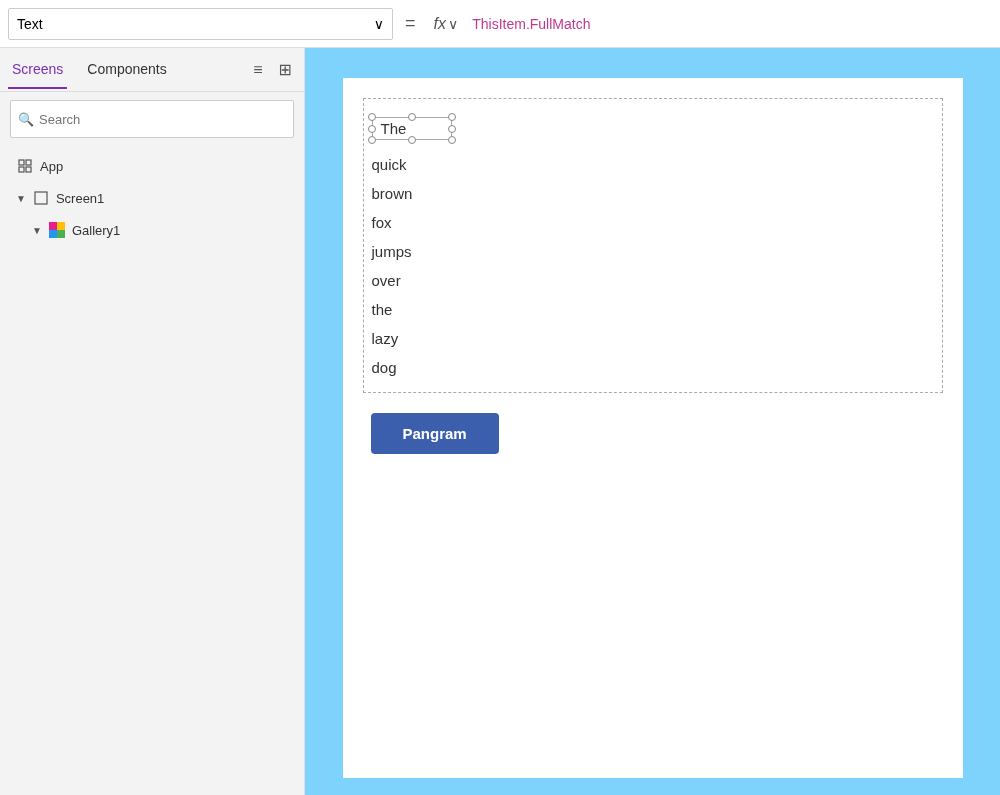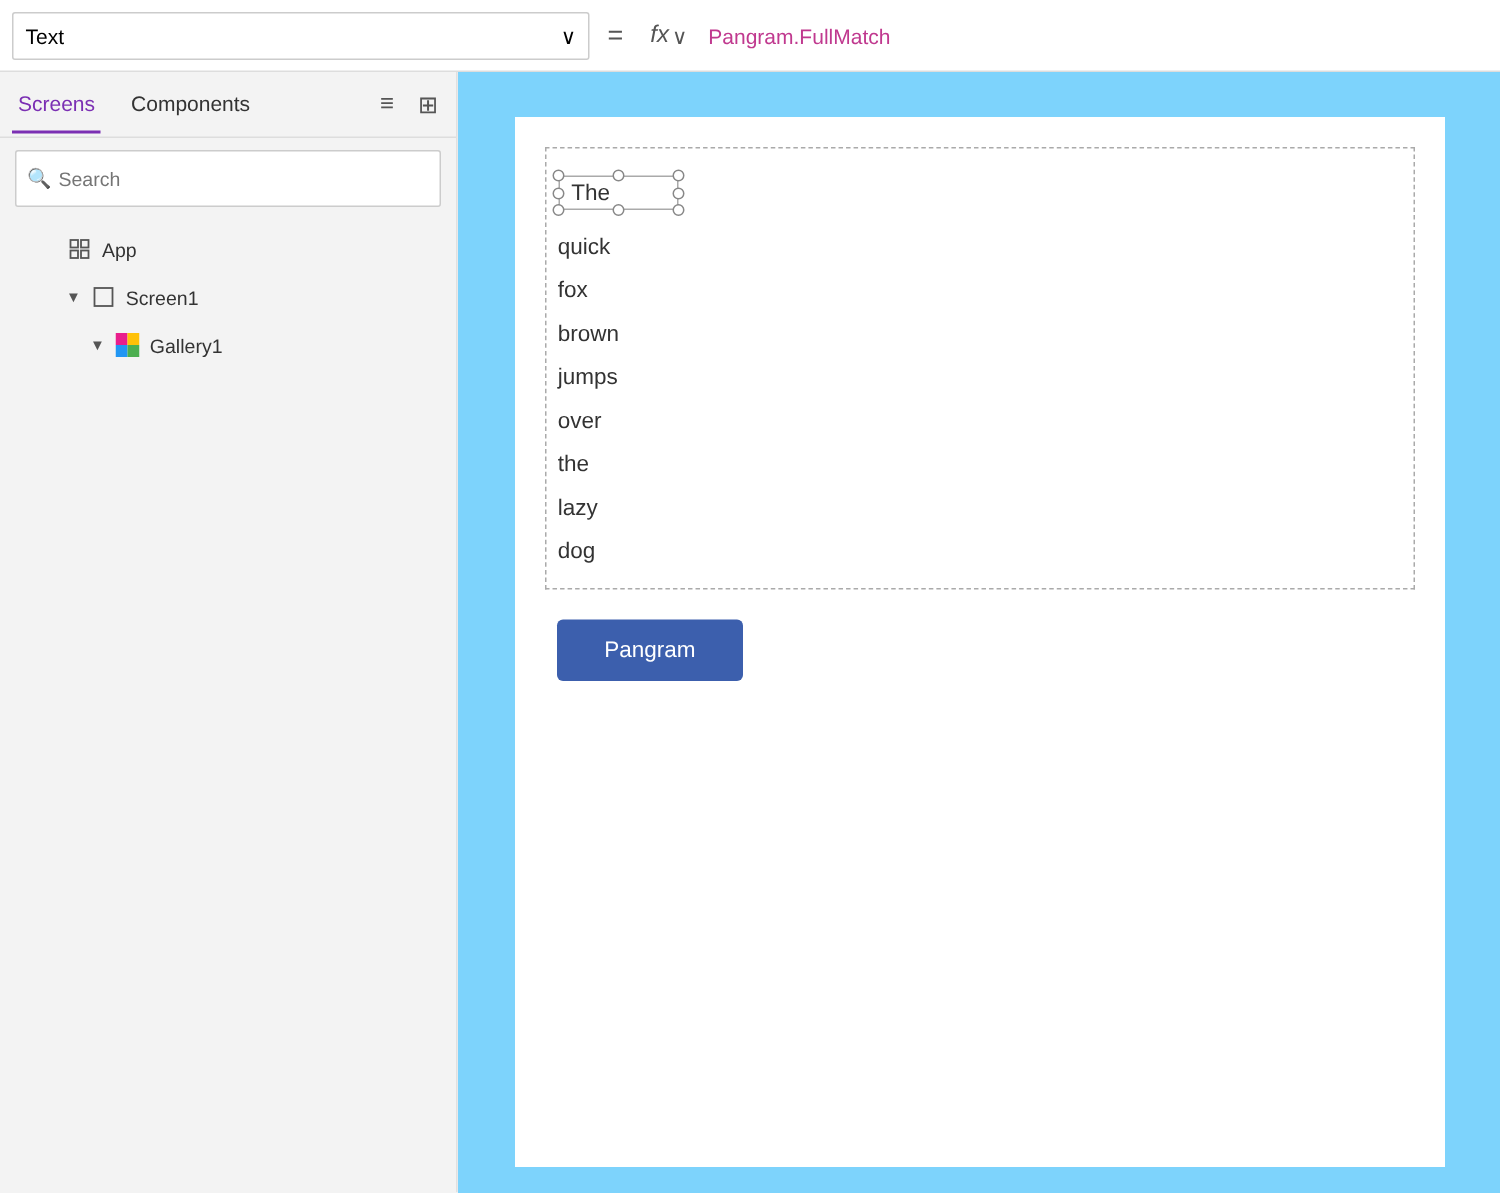--- a/index.html
+++ b/index.html
@@ -127,22 +127,21 @@
       position: absolute;
       left: 8px;
       top: 50%;
       transform: translateY(-50%);
       color: #888;
       font-size: 13px;
     }
     .tree-view {
       flex: 1;
       overflow-y: auto;
-      padding: 4px 16px;
-      margin-left: 12px;
+      padding: 4px 0;
     }
     .tree-item {
       display: flex;
       align-items: center;
       height: 32px;
       padding: 0 8px;
       font-size: 13px;
       cursor: pointer;
       color: #333;
       gap: 4px;
@@ -218,39 +217,39 @@
 
     
     .pangram-btn {
       margin: 20px 8px 8px 8px;
       background: #3c5fad;
       color: #fff;
       border: none;
       border-radius: 4px;
       padding: 12px 32px;
       font-size: 15px;
-      font-weight: 400;
+      font-weight: 700;
       cursor: pointer;
       display: block;
     }
   </style>
 </head>
 <body>
 
 <div class="formula-bar">
   <div class="property-selector">
     <span>Text</span>
     <span>∨</span>
   </div>
   <span class="equals-sign">=</span>
   <button class="fx-btn">
     <span class="fx-icon"><em>f</em>x</span>
     <span>∨</span>
   </button>
-  <span class="formula-text">Pangram.FullMatch</span>
+  <span class="formula-text">ThisItem.FullMatch</span>
 </div>
 
 <div class="main-layout">
 
   <div class="sidebar">
     <div class="sidebar-tabs">
       <button class="sidebar-tab active">Screens</button>
       <button class="sidebar-tab">Components</button>
       <div class="sidebar-tab-icons">
         <button class="icon-btn">≡</button>
@@ -318,22 +317,22 @@
             <div class="handle ml"></div>
             <div class="handle mr"></div>
             <div class="handle bl"></div>
             <div class="handle bm"></div>
             <div class="handle br"></div>
             <div class="label-content">The</div>
           </div>
         </div>
 
         <div class="gallery-item">quick</div>
+        <div class="gallery-item">brown</div>
         <div class="gallery-item">fox</div>
-        <div class="gallery-item">brown</div>
         <div class="gallery-item">jumps</div>
         <div class="gallery-item">over</div>
         <div class="gallery-item">the</div>
         <div class="gallery-item">lazy</div>
         <div class="gallery-item">dog</div>
       </div>
 
       <button class="pangram-btn">Pangram</button>
 
     </div>

